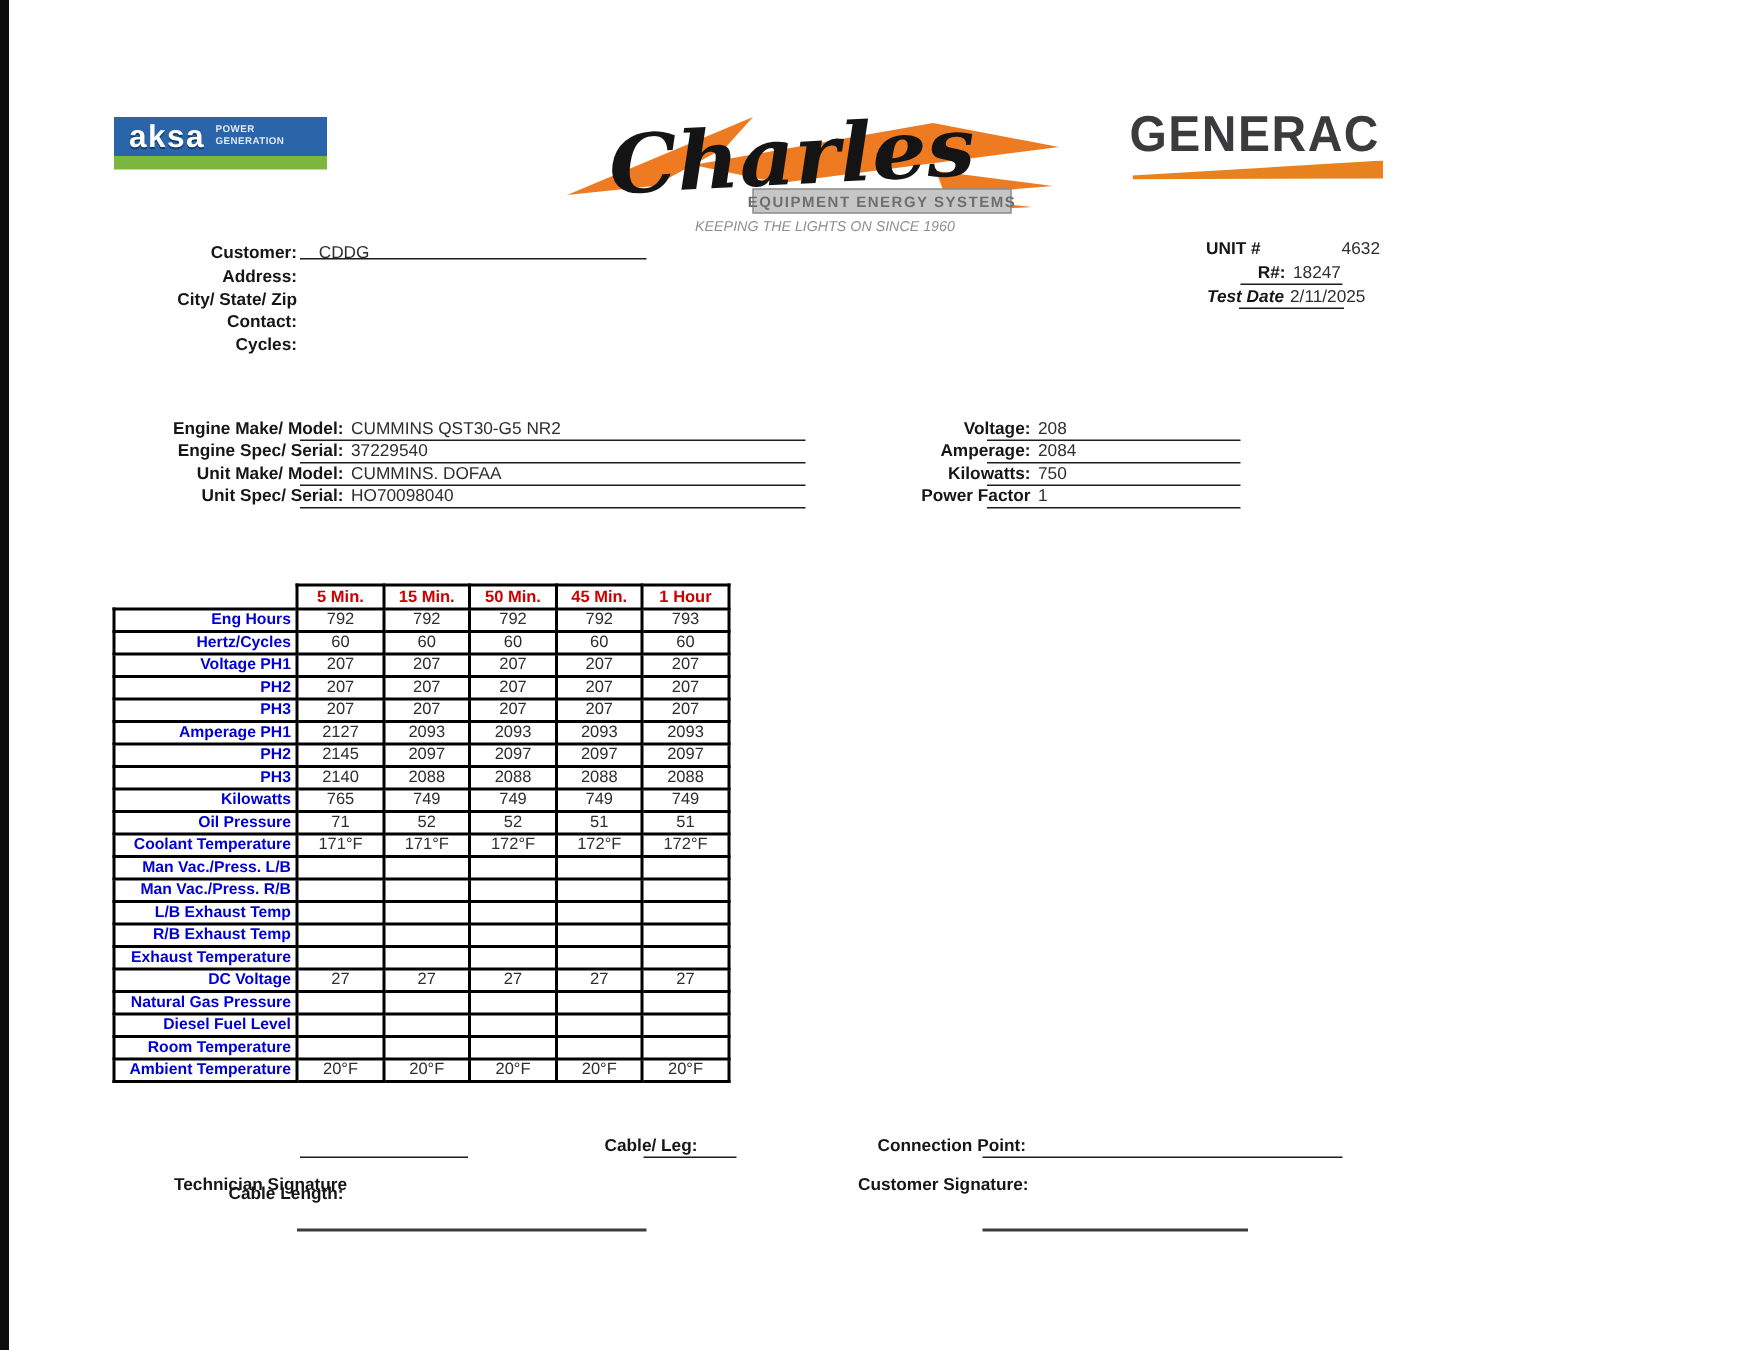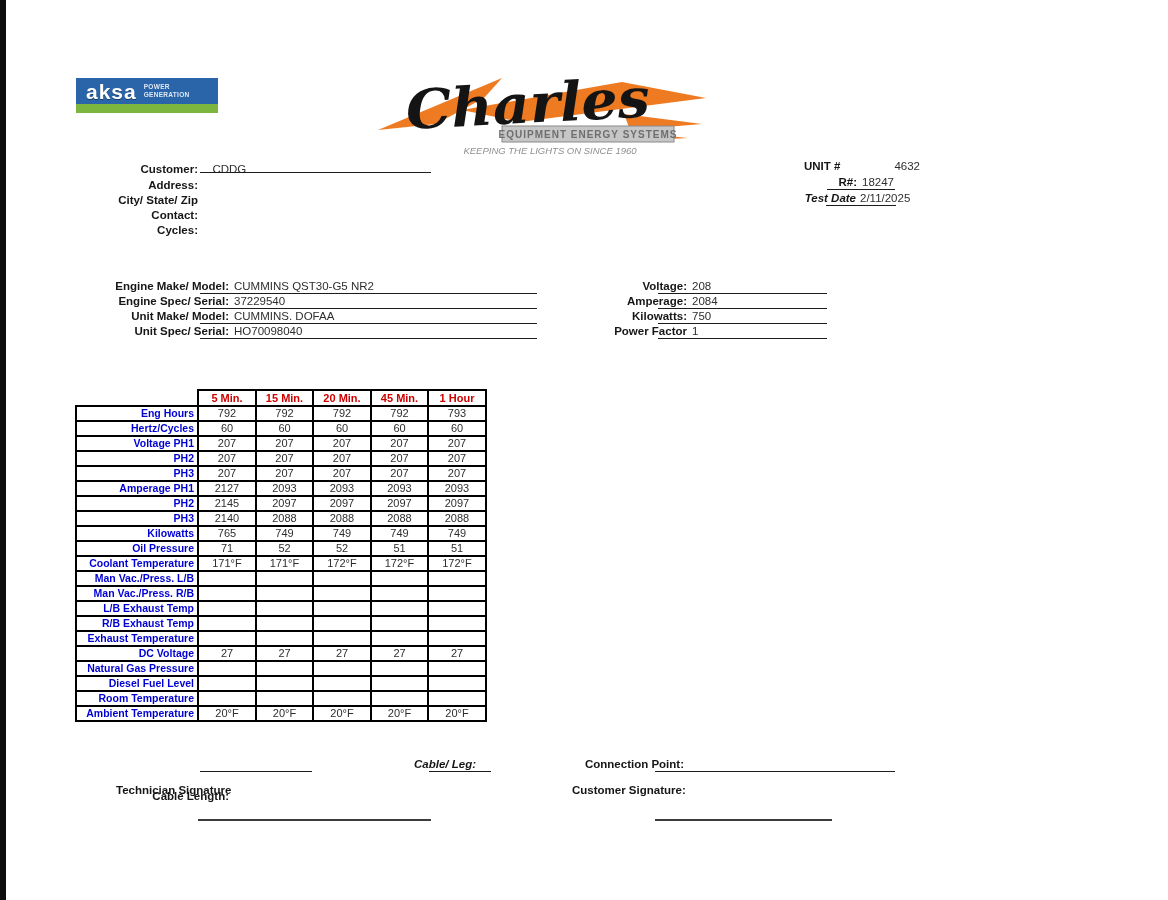--- a/index.html
+++ b/index.html
@@ -62,20 +62,26 @@
     <polygon points="6,64 130,12 112,32 64,58" style="fill:var(--charles-orange)"></polygon>
     <polygon points="90,44 250,16 334,32 148,56" style="fill:var(--charles-orange)"></polygon>
     <polygon points="252,48 330,58 258,64" style="fill:var(--charles-orange)"></polygon>
     <polygon points="238,64 316,72 245,76" style="fill:var(--charles-orange)"></polygon>
     <text x="34" y="56" font-family="DejaVu Serif, serif" font-style="italic" font-weight="bold" font-size="54" fill="#141414" textLength="244" lengthAdjust="spacingAndGlyphs" transform="rotate(-3 170 40)">Charles</text>
     <rect x="130" y="60" width="172" height="16" fill="#c6c6c6" stroke="#8a8a8a" stroke-width="1"></rect>
     <text x="216" y="72" text-anchor="middle" font-size="10" font-weight="bold" letter-spacing="1" fill="#6e6e6e">EQUIPMENT ENERGY SYSTEMS</text>
     <text x="178" y="88" text-anchor="middle" font-size="9.5" font-style="italic" fill="#8f8f8f">KEEPING THE LIGHTS ON SINCE 1960</text>
   </svg>
 
+  <div class="generac">
+    <div class="generac-word">GENERAC</div>
+    <svg class="generac-wedge" width="167" height="13" viewBox="0 0 167 13">
+      <polygon points="0,10 167,0 167,12 0,12.5" style="fill:var(--generac-orange)"></polygon>
+    </svg>
+  </div>
 
   <div class="crow" style="top:159px;">
     <span class="flabel">Customer:</span>
     <span class="fvalue">CDDG</span>
   </div>
   <div class="fieldline" style="left:200px;top:172px;width:231px;"></div>
   <div class="crow" style="top:175px;">
     <span class="flabel">Address:</span>
     <span class="fvalue"></span>
   </div>
@@ -142,21 +148,21 @@
         <col style="width:57px">
       <col style="width:58px">
         <col style="width:57px">
         <col style="width:58px">
     </colgroup>
     <tbody id="load-table-body">
         <tr>
           <td class="corner"></td>
           <td class="th">5 Min.</td>
           <td class="th">15 Min.</td>
-          <td class="th">20 Min.</td>
+          <td class="th">50 Min.</td>
           <td class="th">45 Min.</td>
           <td class="th">1 Hour</td>
         </tr>
         <tr>
           <td class="rowlabel">Eng Hours</td>
           <td class="val">792</td>
           <td class="val">792</td>
           <td class="val">792</td>
           <td class="val">792</td>
           <td class="val">793</td>
@@ -320,21 +326,21 @@
           <td class="val">20°F</td>
           <td class="val">20°F</td>
           <td class="val">20°F</td>
         </tr>
       </tbody>
   </table>
 
   <span class="abs flabel r" style="left:60px;top:758px;width:137px;margin-top:32px;">Cable Length:</span>
   <div class="fieldline" style="left:200px;top:771px;width:112px;"></div>
 
-  <span class="abs flabel r" style="left:357px;top:758px;width:87px;font-style:italic;">Cable/ Leg:</span>
+  <span class="abs flabel r" style="left:346px;top:758px;width:87px;">Cable/ Leg:</span>
   <div class="fieldline" style="left:429px;top:771px;width:62px;"></div>
 
   <span class="abs flabel r" style="left:538px;top:758px;width:114px;">Connection Point:</span>
   <div class="fieldline" style="left:655px;top:771px;width:240px;"></div>
 
   <span class="abs flabel" style="left:84px;top:784px;">Technician Signature</span>
   <span class="abs flabel" style="left:540px;top:784px;">Customer Signature:</span>
 
   <div class="sigline" style="left:198px;top:819px;width:233px;"></div>
   <div class="sigline" style="left:655px;top:819px;width:177px;"></div>

